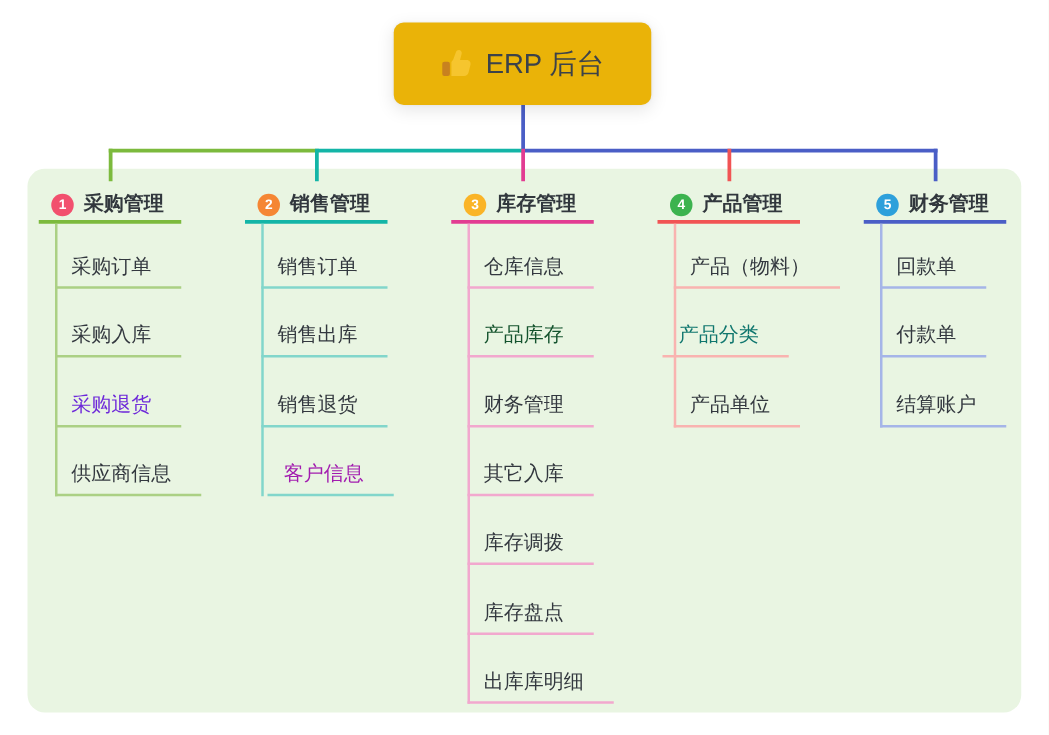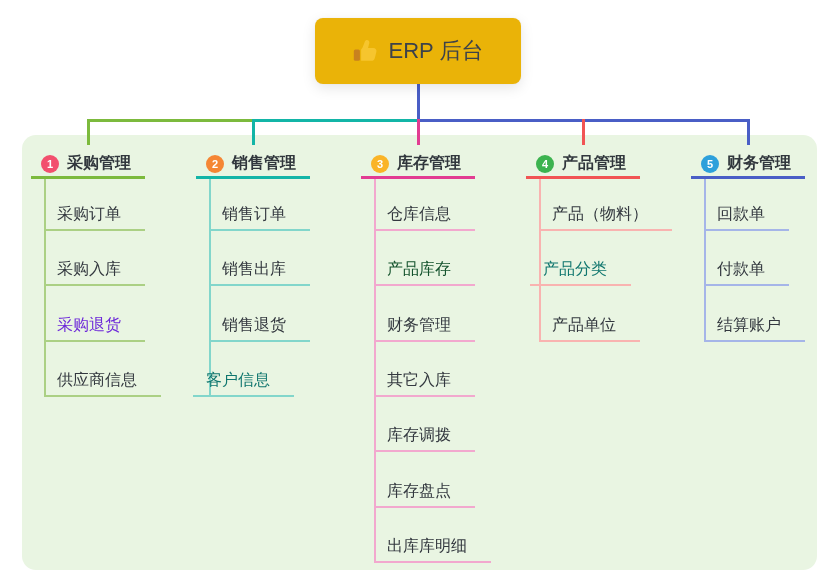--- a/index.html
+++ b/index.html
@@ -75,21 +75,21 @@
     <div class="abs item" style="left: 44px; top: 371px; border-bottom-color: rgb(171, 208, 132); color: rgb(51, 56, 63);">供应商信息</div>
     <div class="abs drop" style="left: 251.5px; background: rgb(19, 181, 167);"></div>
     <div class="abs branch-header" style="left: 196px; border-bottom-color: rgb(19, 181, 167);">
       <span class="badge" style="background: rgb(245, 134, 52);">2</span>
       <span class="branch-label">销售管理</span>
     </div>
     <div class="abs vline" style="left: 209px; top: 179px; height: 218px; background: rgb(130, 214, 203);"></div>
     <div class="abs item" style="left: 209px; top: 205px; border-bottom-color: rgb(130, 214, 203); color: rgb(51, 56, 63); text-align: right;">销售订单</div>
     <div class="abs item" style="left: 209px; top: 260px; border-bottom-color: rgb(130, 214, 203); color: rgb(51, 56, 63);">销售出库</div>
     <div class="abs item" style="left: 209px; top: 316px; border-bottom-color: rgb(130, 214, 203); color: rgb(51, 56, 63);">销售退货</div>
-    <div class="abs item" style="left: 193px; top: 371px; border-bottom-color: rgb(130, 214, 203); color: #0f766e;">客户信息</div>
+    <div class="abs item" style="left: 214px; top: 371px; border-bottom-color: rgb(130, 214, 203); color: #a21caf;">客户信息</div>
     <div class="abs drop" style="left: 416.5px; background: rgb(226, 60, 146);"></div>
     <div class="abs branch-header" style="left: 361px; border-bottom-color: rgb(226, 60, 146);">
       <span class="badge" style="background: rgb(250, 180, 39);">3</span>
       <span class="branch-label">库存管理</span>
     </div>
     <div class="abs vline" style="left: 374px; top: 179px; height: 384px; background: rgb(242, 168, 206);"></div>
     <div class="abs item" style="left: 374px; top: 205px; border-bottom-color: rgb(242, 168, 206); color: rgb(51, 56, 63);">仓库信息</div>
     <div class="abs item" style="left: 374px; top: 260px; border-bottom-color: rgb(242, 168, 206); color: #14532d;">产品库存</div>
     <div class="abs item" style="left: 374px; top: 316px; border-bottom-color: rgb(242, 168, 206); color: rgb(51, 56, 63);">财务管理</div>
     <div class="abs item" style="left: 374px; top: 371px; border-bottom-color: rgb(242, 168, 206); color: rgb(51, 56, 63);">其它入库</div>

